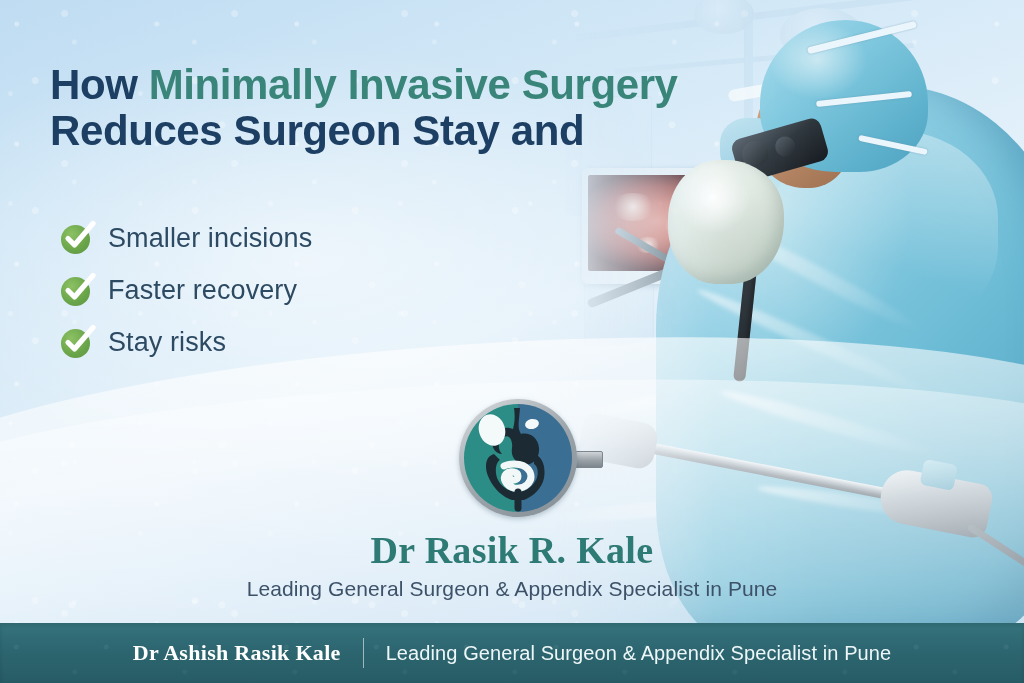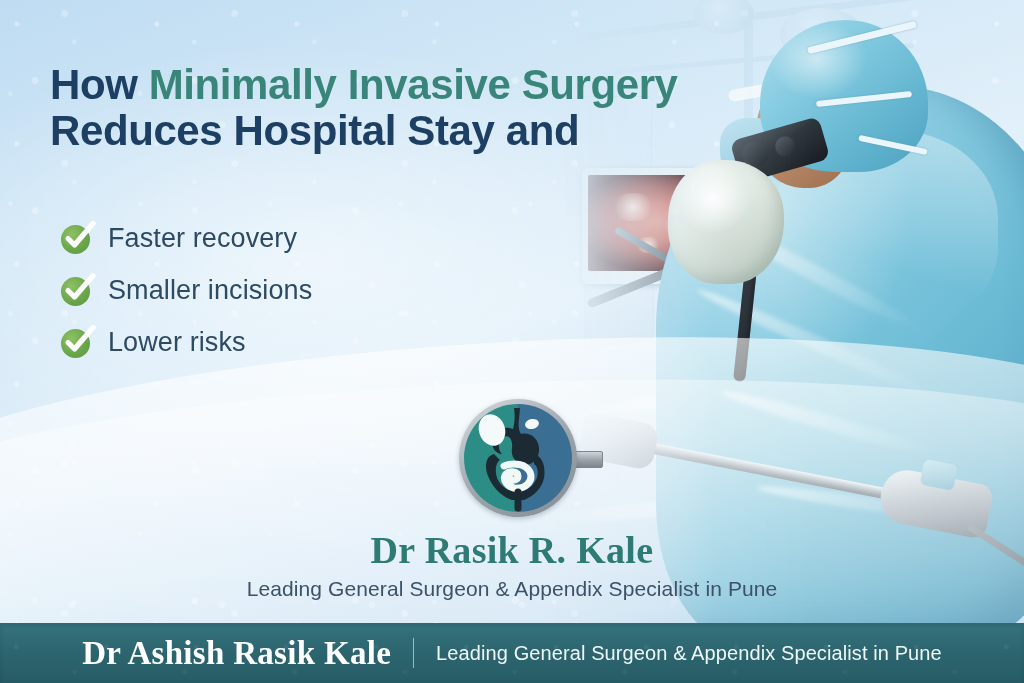--- a/index.html
+++ b/index.html
@@ -324,21 +324,21 @@
   .footer::before{
     content:""; position:absolute; inset:0;
     background-image:
       radial-gradient(circle at 18% 40%, rgba(255,255,255,.05) 0 2px, transparent 3px),
       radial-gradient(circle at 68% 70%, rgba(255,255,255,.04) 0 2px, transparent 3px);
     background-size:90px 60px,110px 70px;
     pointer-events:none;
   }
   .footer-name {
     font-family:"Liberation Serif", serif;
-    font-weight:700; font-size:33px; color:#ffffff; letter-spacing:.3px;
+    font-weight:700; font-size:22px; color:#ffffff; letter-spacing:.3px;
     position:relative;
   }
   .footer-div {
     width:1px; height:30px; background:rgba(255,255,255,.55); position:relative;
   }
   .footer-tag {
     font-size:20px; font-weight:400; color:#eef7f8; letter-spacing:.1px;
     position:relative;
   }
 </style>
@@ -416,50 +416,50 @@
     </div>
   </div>
 
   <div class="sweep"></div>
   <div class="sweep2"></div>
 
   <h1 class="headline">
     <span class="l1">
       <span class="hl-navy">How </span><span class="hl-teal">Minimally Invasive Surgery</span>
     </span>
-    <span class="l2 hl-navy">Reduces Hospital Stay and</span>
+    <span class="l2 hl-navy">Reduces Surgeon Stay and</span>
   </h1>
 
   <ul class="bullets">
+    <li class="bullet">
+      <span class="check">
+        <span class="disc"></span>
+        <svg viewBox="0 0 36 36" aria-hidden="true">
+          <path d="M8 19.5 L14.5 26 L33 4.5" fill="none" stroke="#ffffff" stroke-width="5.2" stroke-linecap="round" stroke-linejoin="round"></path>
+        </svg>
+      </span>
+      <span class="bullet-label">Smaller incisions</span>
+    </li>
     <li class="bullet">
       <span class="check">
         <span class="disc"></span>
         <svg viewBox="0 0 36 36" aria-hidden="true">
           <path d="M8 19.5 L14.5 26 L33 4.5" fill="none" stroke="#ffffff" stroke-width="5.2" stroke-linecap="round" stroke-linejoin="round"></path>
         </svg>
       </span>
       <span class="bullet-label">Faster recovery</span>
     </li>
     <li class="bullet">
       <span class="check">
         <span class="disc"></span>
         <svg viewBox="0 0 36 36" aria-hidden="true">
           <path d="M8 19.5 L14.5 26 L33 4.5" fill="none" stroke="#ffffff" stroke-width="5.2" stroke-linecap="round" stroke-linejoin="round"></path>
         </svg>
       </span>
-      <span class="bullet-label">Smaller incisions</span>
-    </li>
-    <li class="bullet">
-      <span class="check">
-        <span class="disc"></span>
-        <svg viewBox="0 0 36 36" aria-hidden="true">
-          <path d="M8 19.5 L14.5 26 L33 4.5" fill="none" stroke="#ffffff" stroke-width="5.2" stroke-linecap="round" stroke-linejoin="round"></path>
-        </svg>
-      </span>
-      <span class="bullet-label">Lower risks</span>
+      <span class="bullet-label">Stay risks</span>
     </li>
   </ul>
 
   <div class="logo-wrap">
     <div class="logo-tab"></div>
     <div class="logo-ring">
       <div class="logo-face">
         <svg viewBox="0 0 108 108" aria-hidden="true">
 
           <path d="M56 4 C55 18 53 24 57 30 C65 28 74 33 75 44 C76 56 66 63 57 60 C49 57 47 50 48 44 C49 36 45 30 40 33 C34 36 33 45 38 50 C31 50 27 43 29 36 C31 27 40 21 49 25 C51 18 51 10 50 4 Z" fill="#1c2b33"></path>

